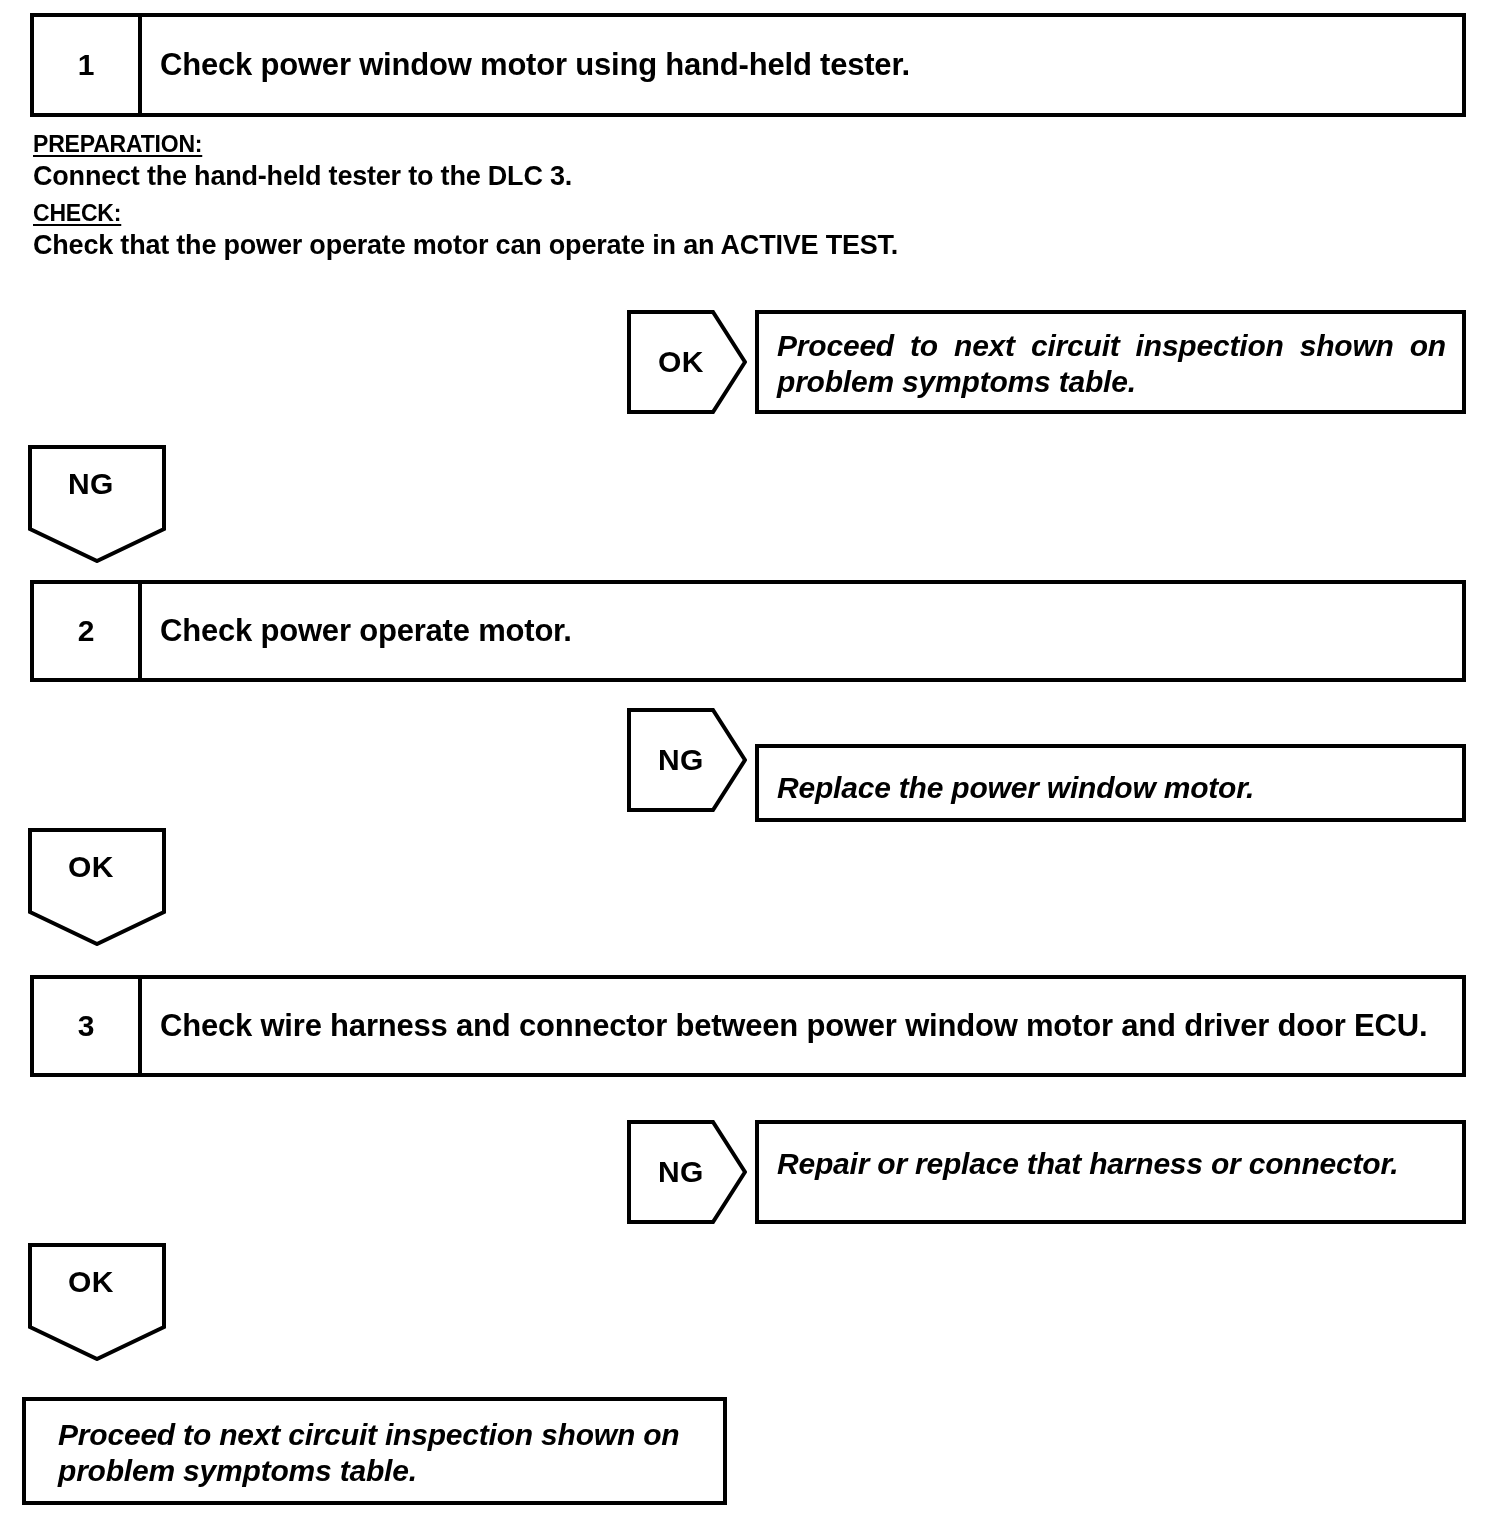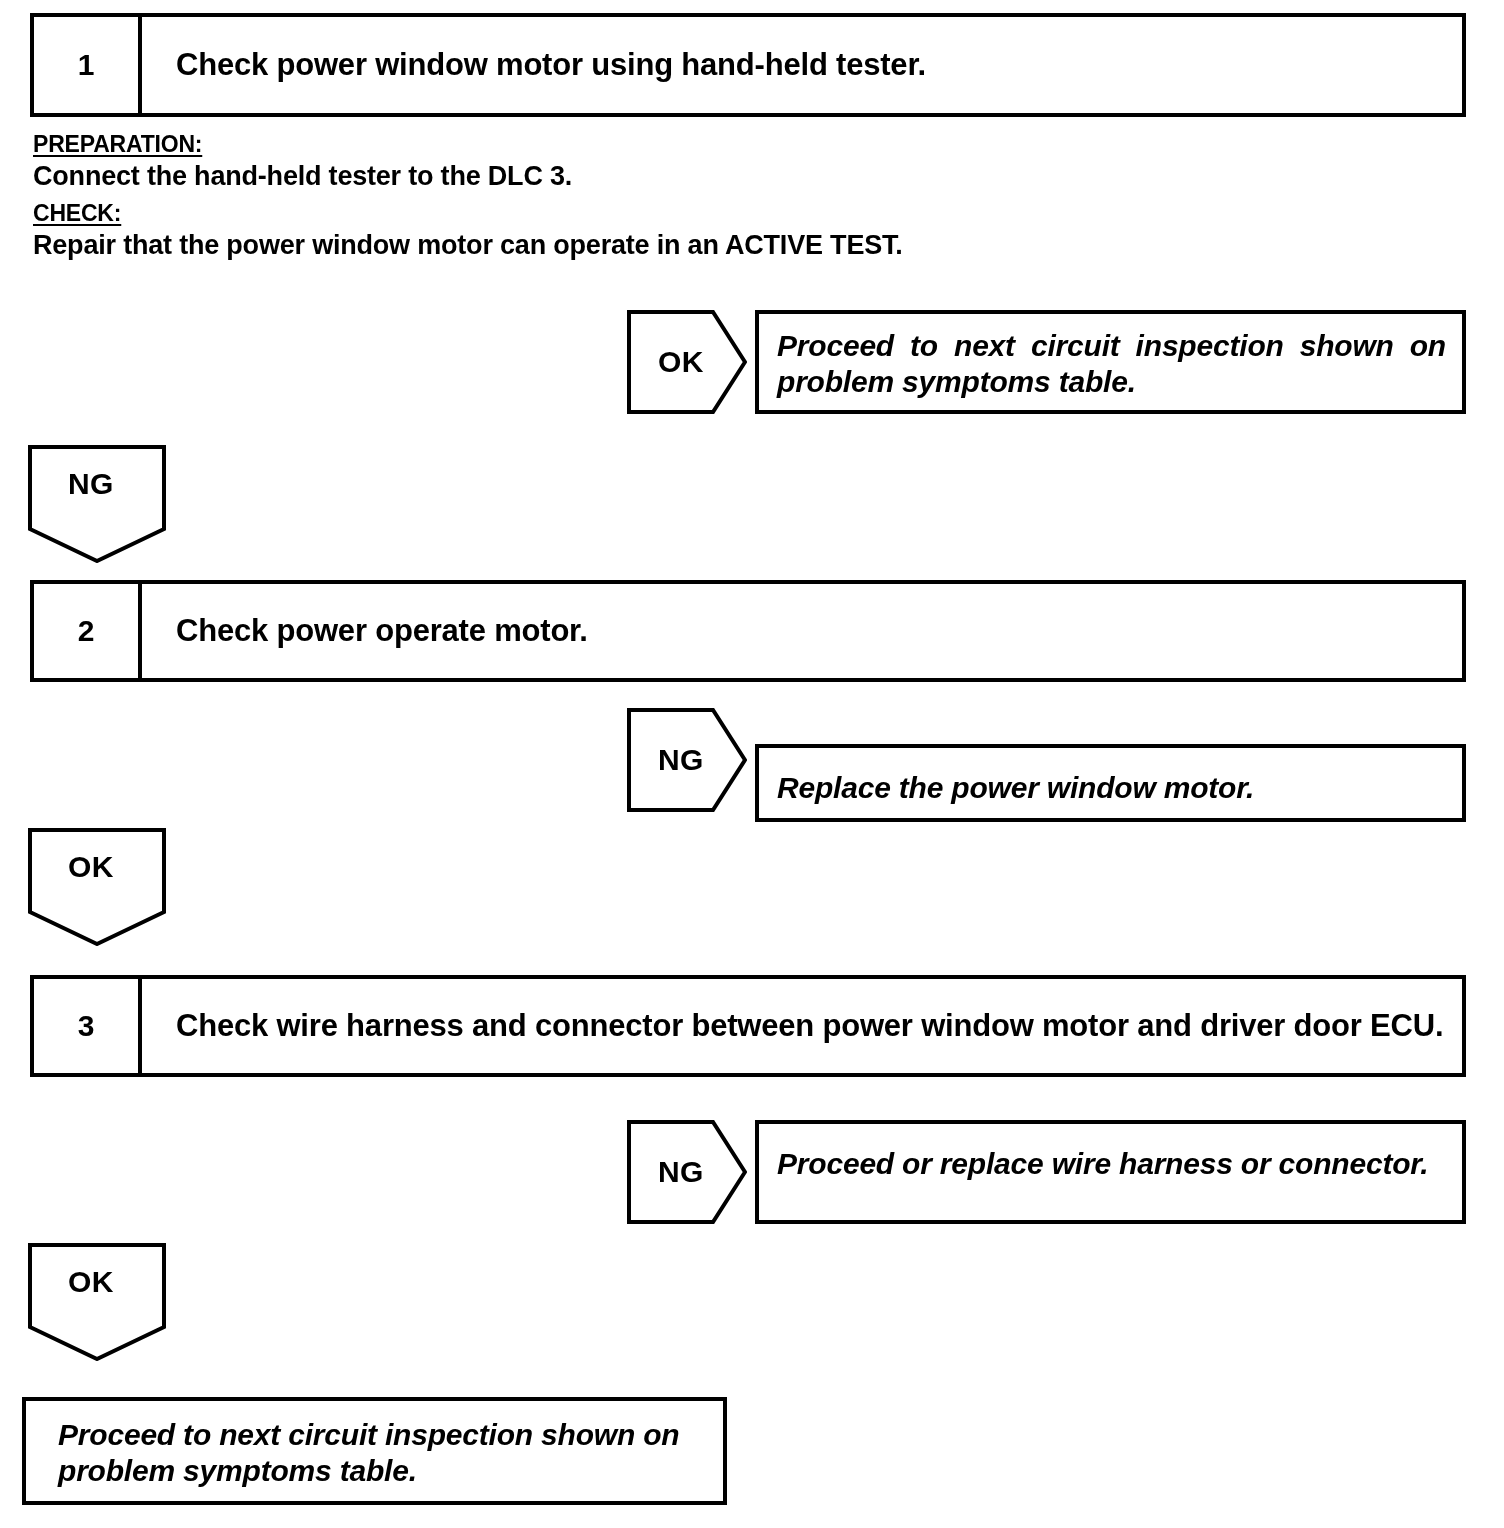--- a/index.html
+++ b/index.html
@@ -41,21 +41,20 @@
   .step-title {
     flex: 1 1 auto;
     display: flex;
     align-items: center;
     padding-left: 18px;
     padding-right: 12px;
     font-size: 31px;
     font-weight: bold;
     line-height: 1.18;
     letter-spacing: -0.2px;
-    margin-left: 16px;
   }
 
   
   .prose {
     position: absolute;
     left: 33px;
     top: 130px;
     width: 1100px;
   }
   .prose .hd {
@@ -148,21 +147,21 @@
 
   <div class="step-box" style="left:30px; top:13px; width:1436px; height:104px;">
     <div class="step-num">1</div>
     <div class="step-title">Check power window motor using hand-held tester.</div>
   </div>
 
   <div class="prose">
     <div class="hd">PREPARATION:</div>
     <div class="bd">Connect the hand-held tester to the DLC 3.</div>
     <div class="hd">CHECK:</div>
-    <div class="bd">Repair that the power window motor can operate in an ACTIVE TEST.</div>
+    <div class="bd">Check that the power operate motor can operate in an ACTIVE TEST.</div>
   </div>
 
   <div class="arrow-r" style="left:627px; top:310px; width:120px; height:104px;">
     <svg width="120" height="104" viewBox="0 0 120 104">
       <polygon points="2,2 86,2 118,52 86,102 2,102" fill="#ffffff" stroke="#000000" stroke-width="4"></polygon>
     </svg>
     <span class="lbl">OK</span>
   </div>
 
   <div class="result-box" style="left:755px; top:310px; width:711px; height:104px;">
@@ -205,21 +204,21 @@
   </div>
 
   <div class="arrow-r" style="left:627px; top:1120px; width:120px; height:104px;">
     <svg width="120" height="104" viewBox="0 0 120 104">
       <polygon points="2,2 86,2 118,52 86,102 2,102" fill="#ffffff" stroke="#000000" stroke-width="4"></polygon>
     </svg>
     <span class="lbl">NG</span>
   </div>
 
   <div class="result-box mid" style="left:755px; top:1120px; width:711px; height:104px;">
-    <div class="result-text">Proceed or replace wire harness or connector.</div>
+    <div class="result-text">Repair or replace that harness or connector.</div>
   </div>
 
   <div class="arrow-d" style="left:28px; top:1243px; width:138px; height:118px;">
     <svg width="138" height="118" viewBox="0 0 138 118">
       <polygon points="2,2 136,2 136,84 69,116 2,84" fill="#ffffff" stroke="#000000" stroke-width="4"></polygon>
     </svg>
     <span class="lbl">OK</span>
   </div>
 
   <div class="result-box" style="left:22px; top:1397px; width:705px; height:108px;">

